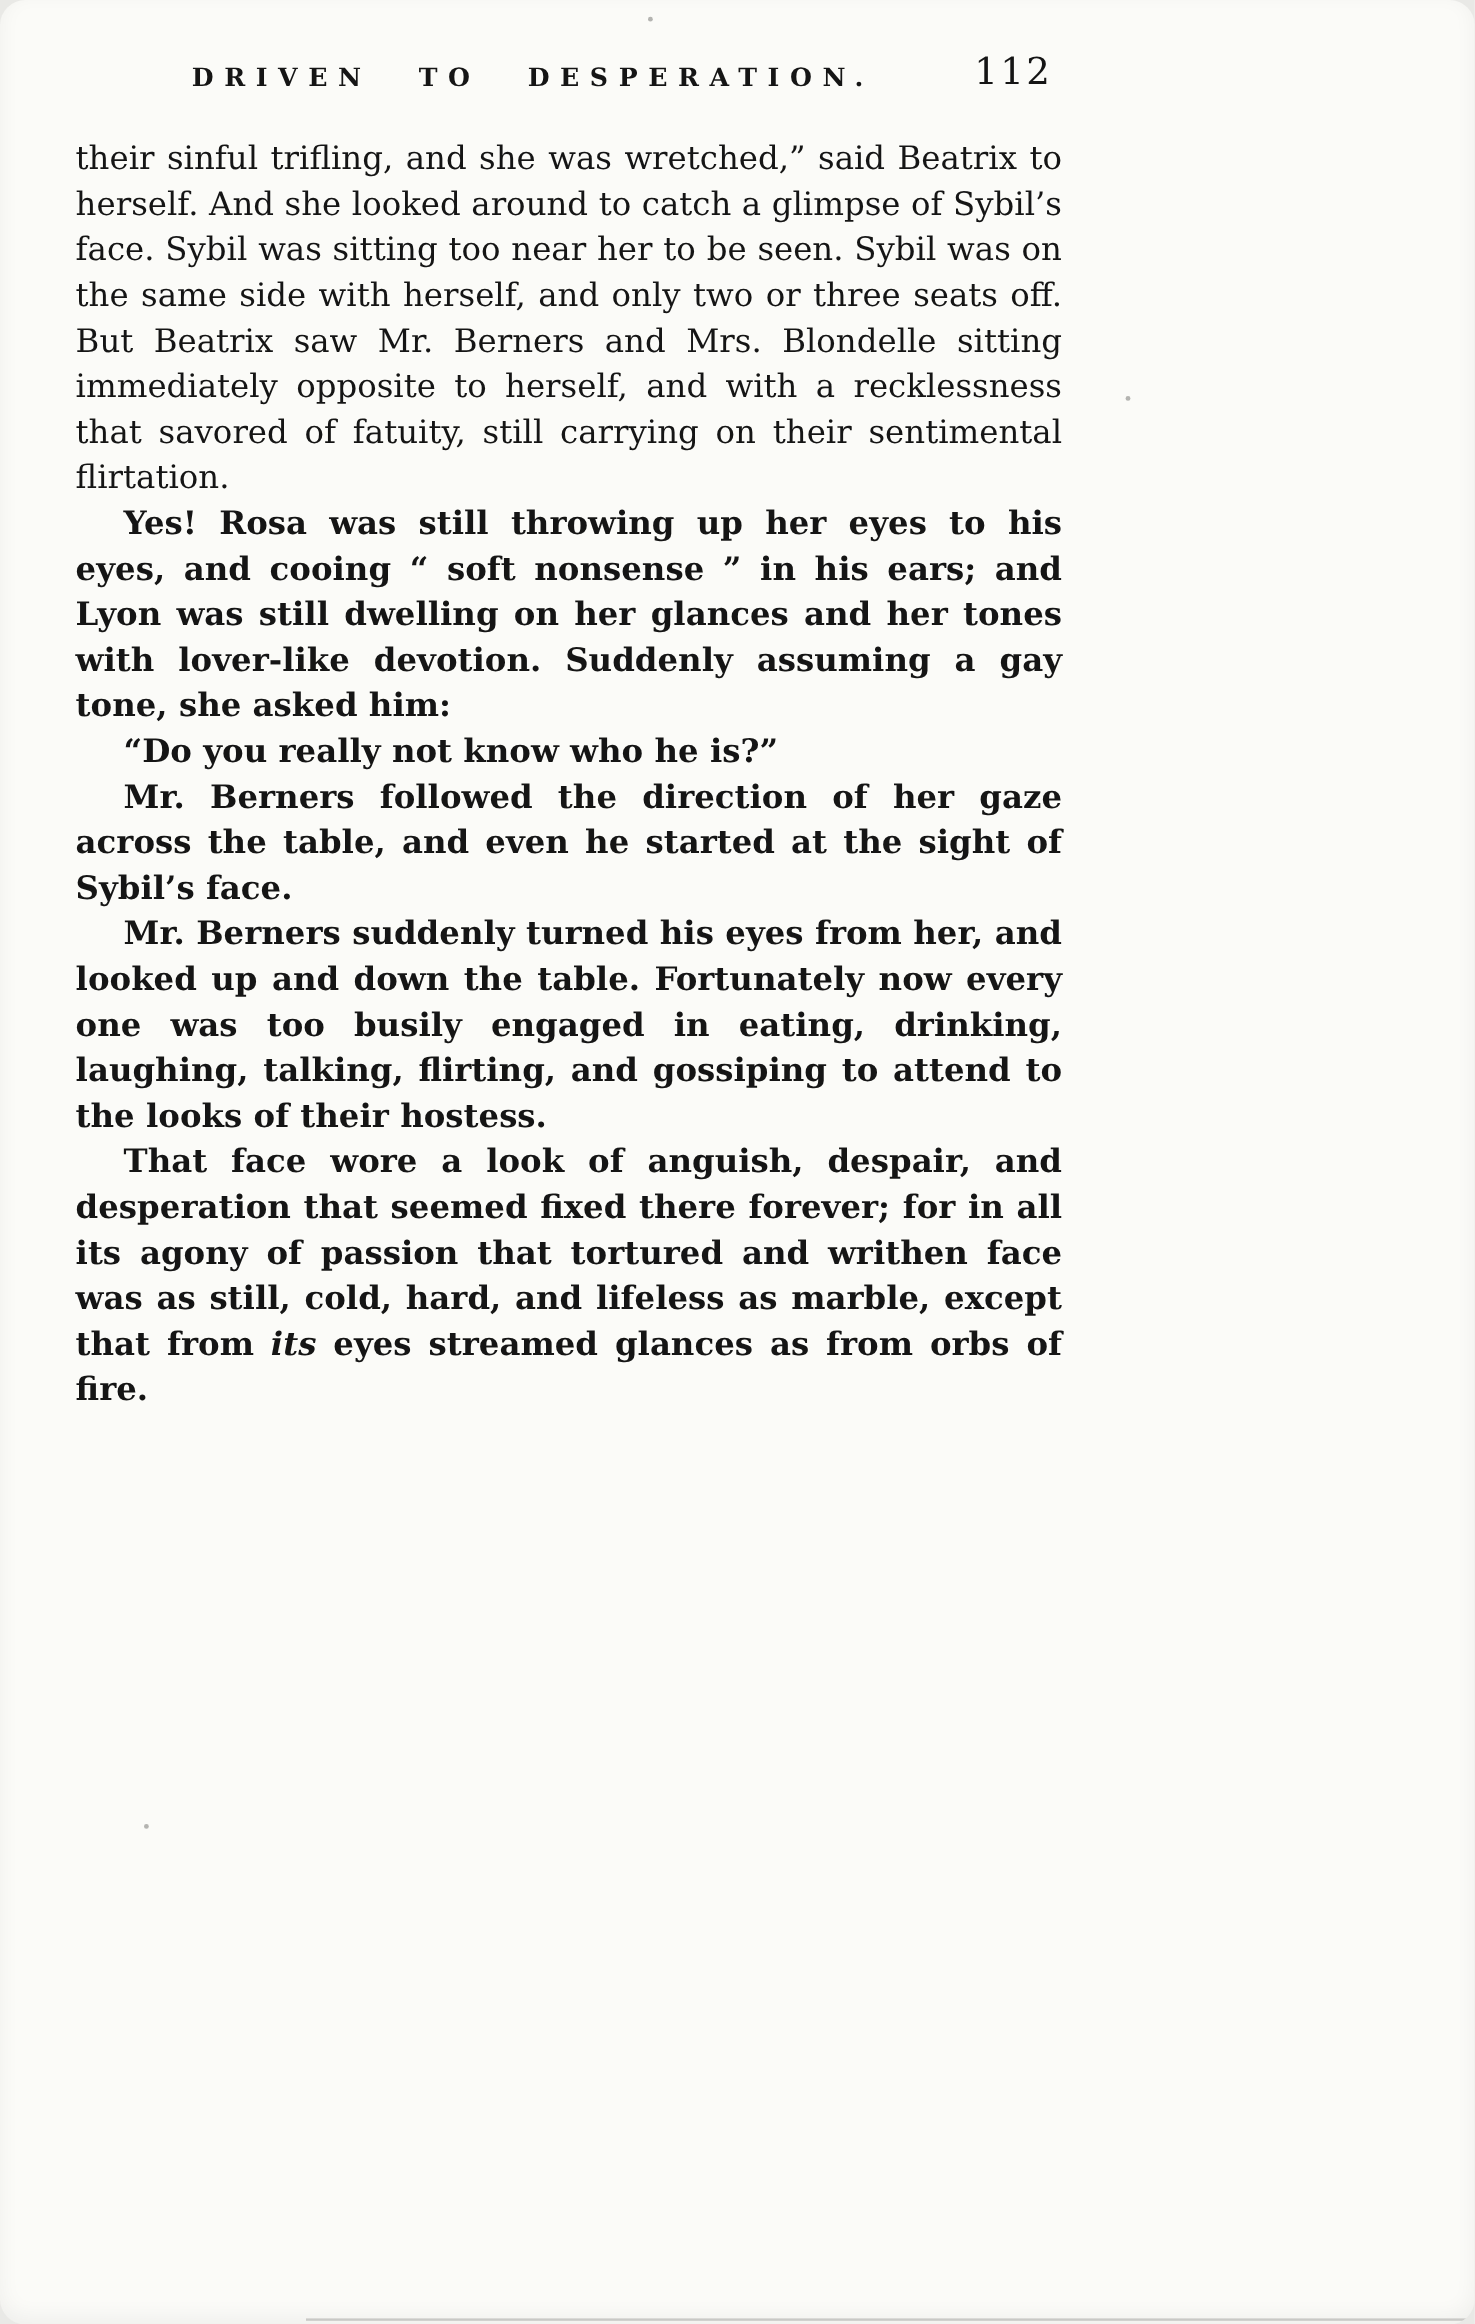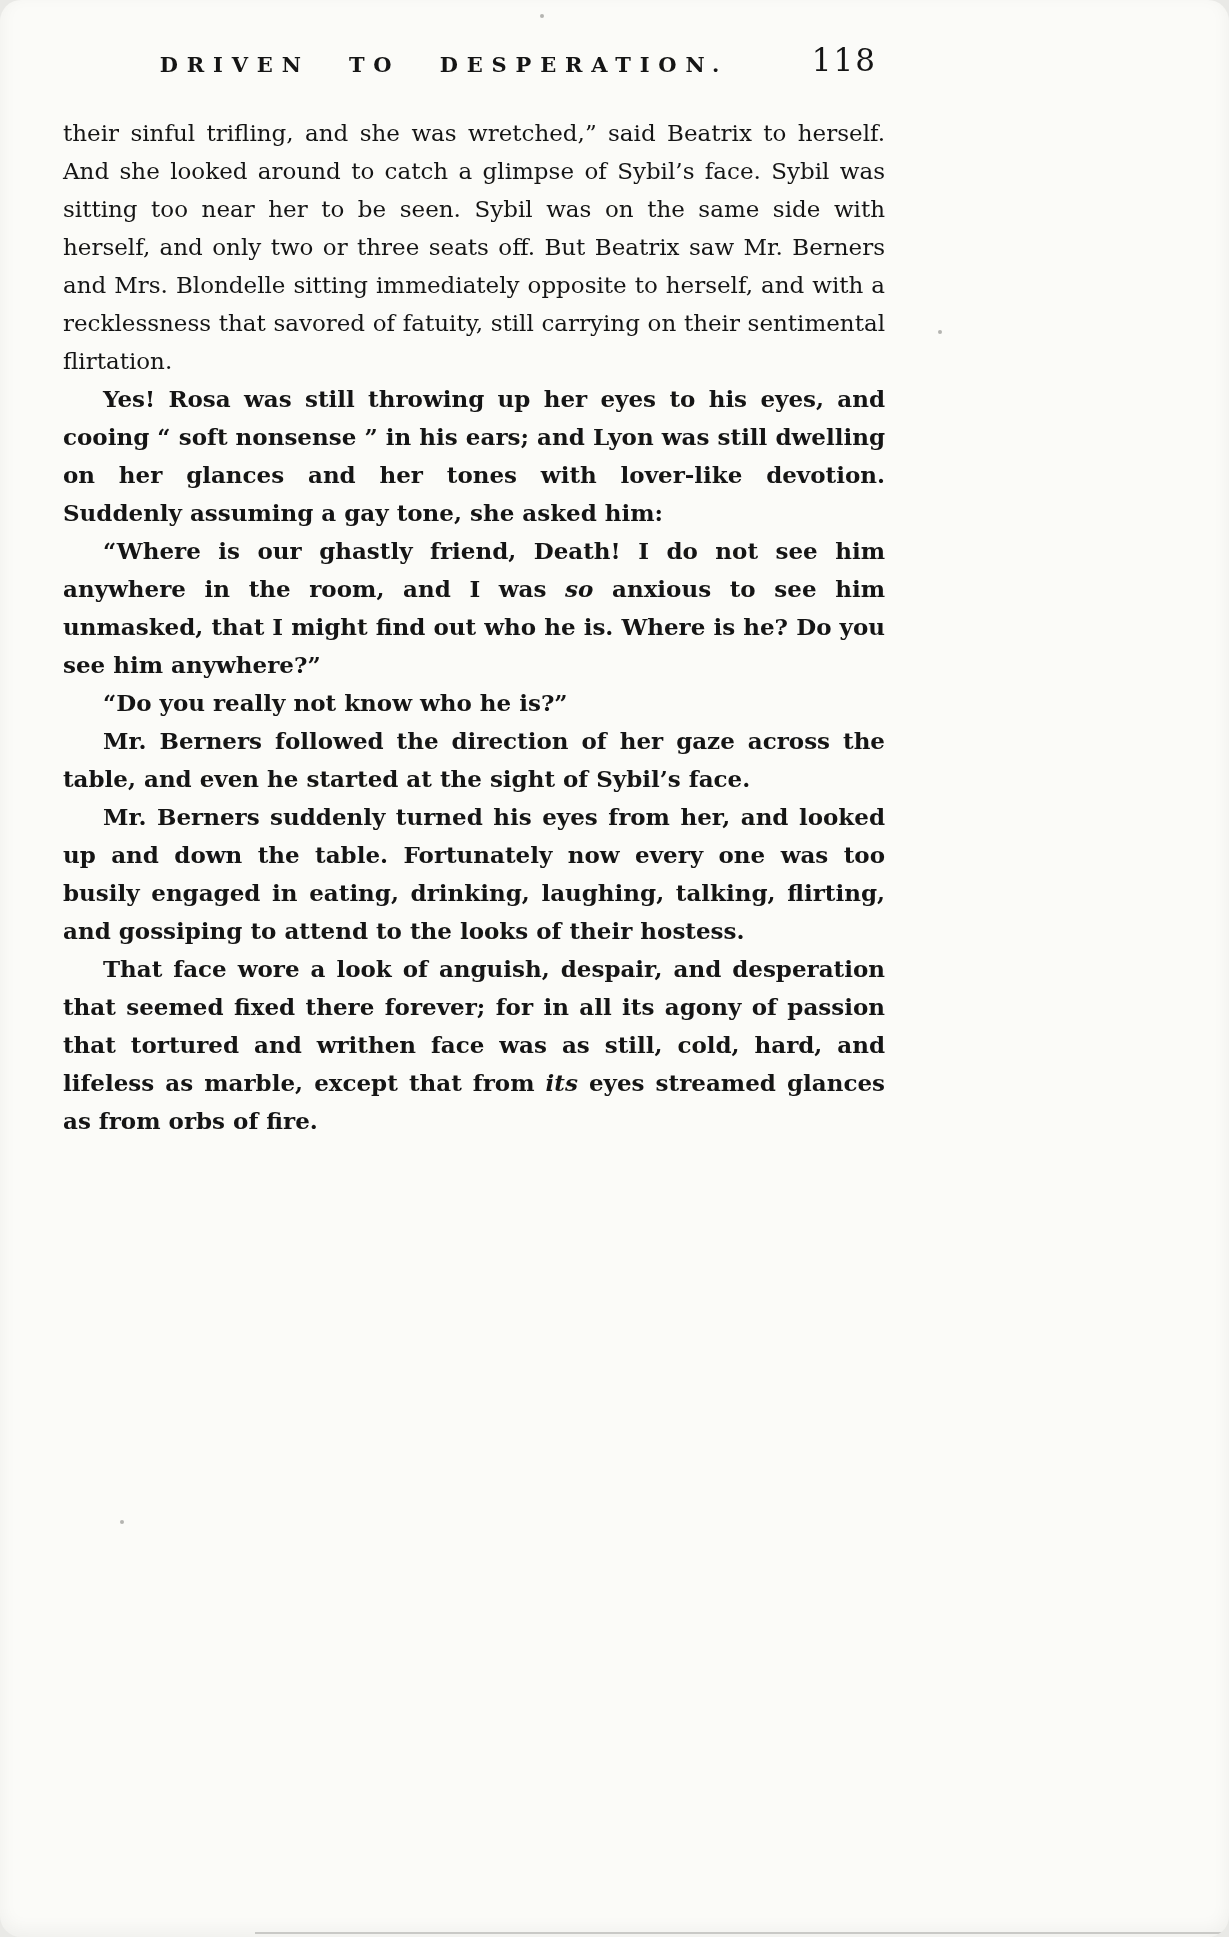--- a/index.html
+++ b/index.html
@@ -45,21 +45,21 @@
     white-space: nowrap;
   }
   .page-number {
     position: absolute;
     right: 8px;
     top: 0;
     font-size: 31px;
     letter-spacing: 2px;
   }
   .page-body {
-    font-size: 23px;
+    font-size: 27px;
     line-height: 38px;
     text-align: justify;
   }
   .para {
     margin: 0;
   }
   .para.indent {
     text-indent: 40px;
     font-weight: bold;
   }
@@ -86,26 +86,25 @@
   .speck-2 { left: 938px; top: 330px; }
   .speck-3 { left: 120px; top: 1520px; }
 </style>
 </head>
 <body>
 
 <div class="scan-page">
   <div class="text-column">
     <div class="page-header">
       <div class="book-title">DRIVEN TO DESPERATION.</div>
-      <div class="page-number">118</div>
+      <div class="page-number">112</div>
     </div>
     <div class="page-body">
         <p class="para"><span>their sinful trifling, and she was wretched,” said Beatrix to herself. And she looked around to catch a glimpse of Sybil’s face. Sybil was sitting too near her to be seen. Sybil was on the same side with herself, and only two or three seats off. But Beatrix saw Mr. Berners and Mrs. Blondelle sitting immediately opposite to herself, and with a recklessness that savored of fatuity, still carrying on their sentimental flirtation.</span></p>
         <p class="para indent"><span>Yes! Rosa was still throwing up her eyes to his eyes, and cooing “ soft nonsense ” in his ears; and Lyon was still dwelling on her glances and her tones with lover-like devotion. Suddenly assuming a gay tone, she asked him:</span></p>
-        <p class="para indent"><span>“Where is our ghastly friend, Death! I do not see him anywhere in the room, and I was </span><span class="italic">so</span><span> anxious to see him unmasked, that I might find out who he is. Where is he? Do you see him anywhere?”</span></p>
         <p class="para indent"><span>“Do you really not know who he is?”</span></p>
         <p class="para indent"><span>Mr. Berners followed the direction of her gaze across the table, and even he started at the sight of Sybil’s face.</span></p>
         <p class="para indent"><span>Mr. Berners suddenly turned his eyes from her, and looked up and down the table. Fortunately now every one was too busily engaged in eating, drinking, laughing, talking, flirting, and gossiping to attend to the looks of their hostess.</span></p>
         <p class="para indent"><span>That face wore a look of anguish, despair, and desperation that seemed fixed there forever; for in all its agony of passion that tortured and writhen face was as still, cold, hard, and lifeless as marble, except that from </span><span class="italic">its</span><span> eyes streamed glances as from orbs of fire.</span></p>
       </div>
   </div>
   <div class="scan-speck speck-1"></div>
   <div class="scan-speck speck-2"></div>
   <div class="scan-speck speck-3"></div>
   <div class="scan-line"></div>

